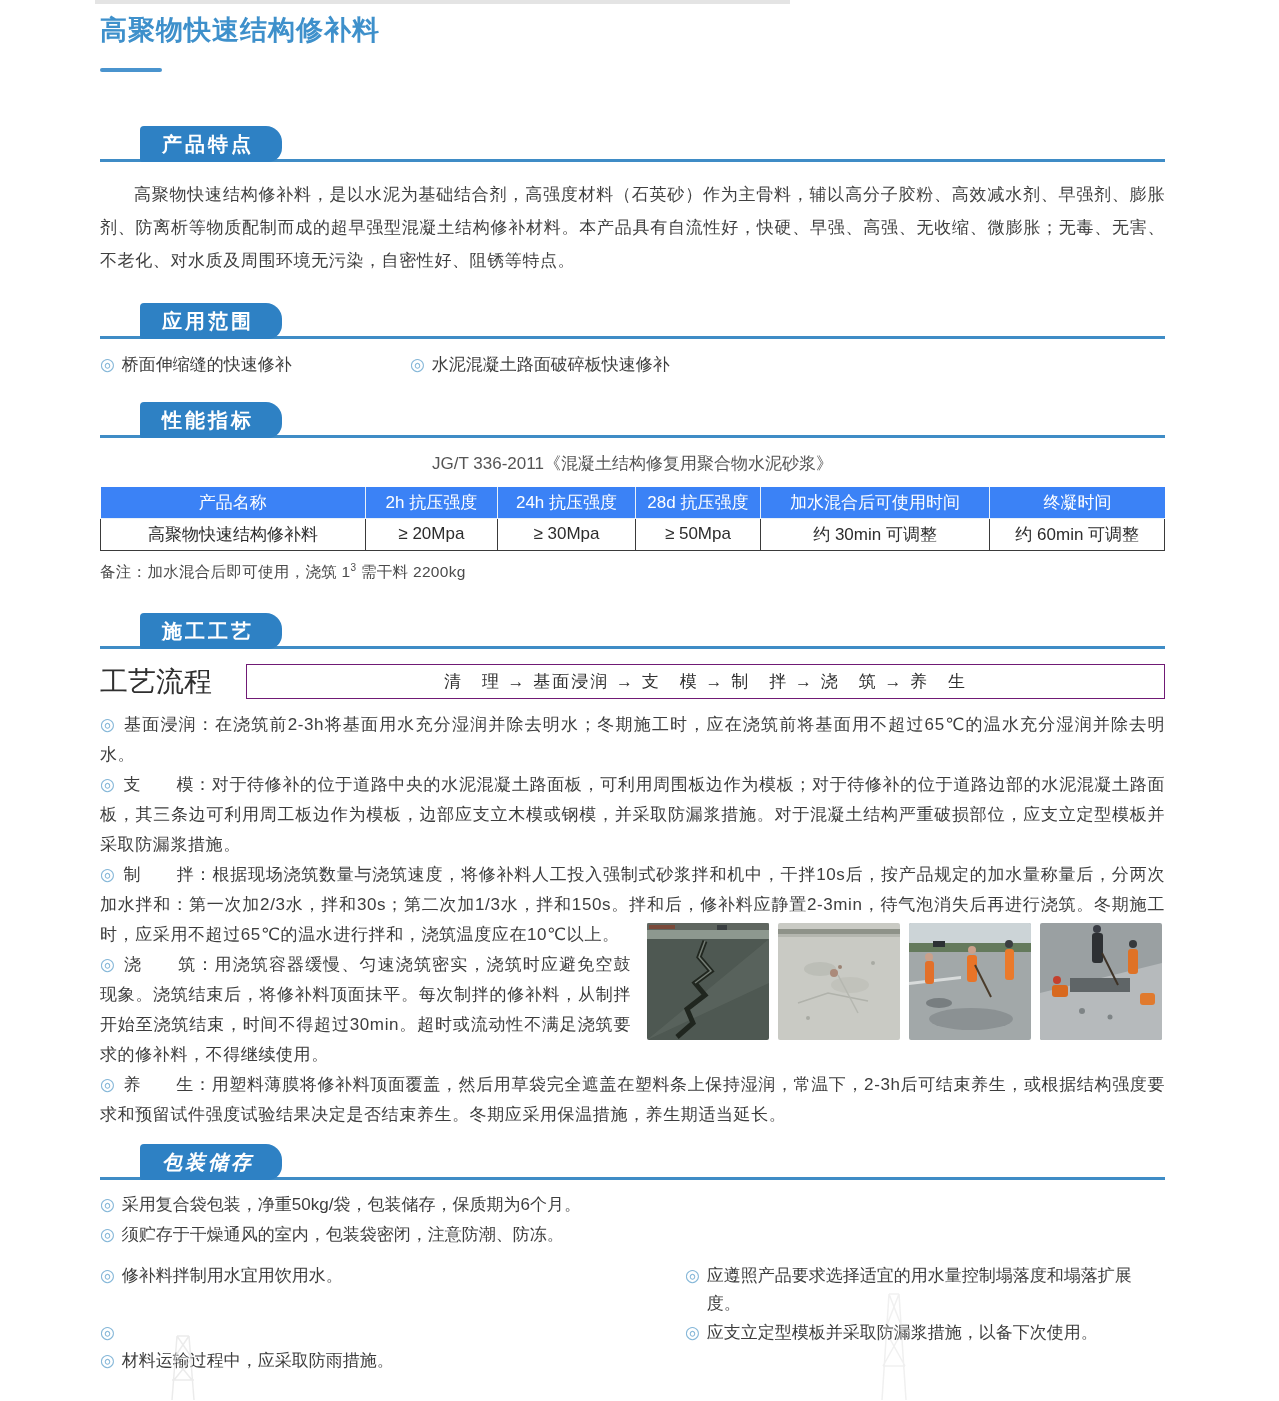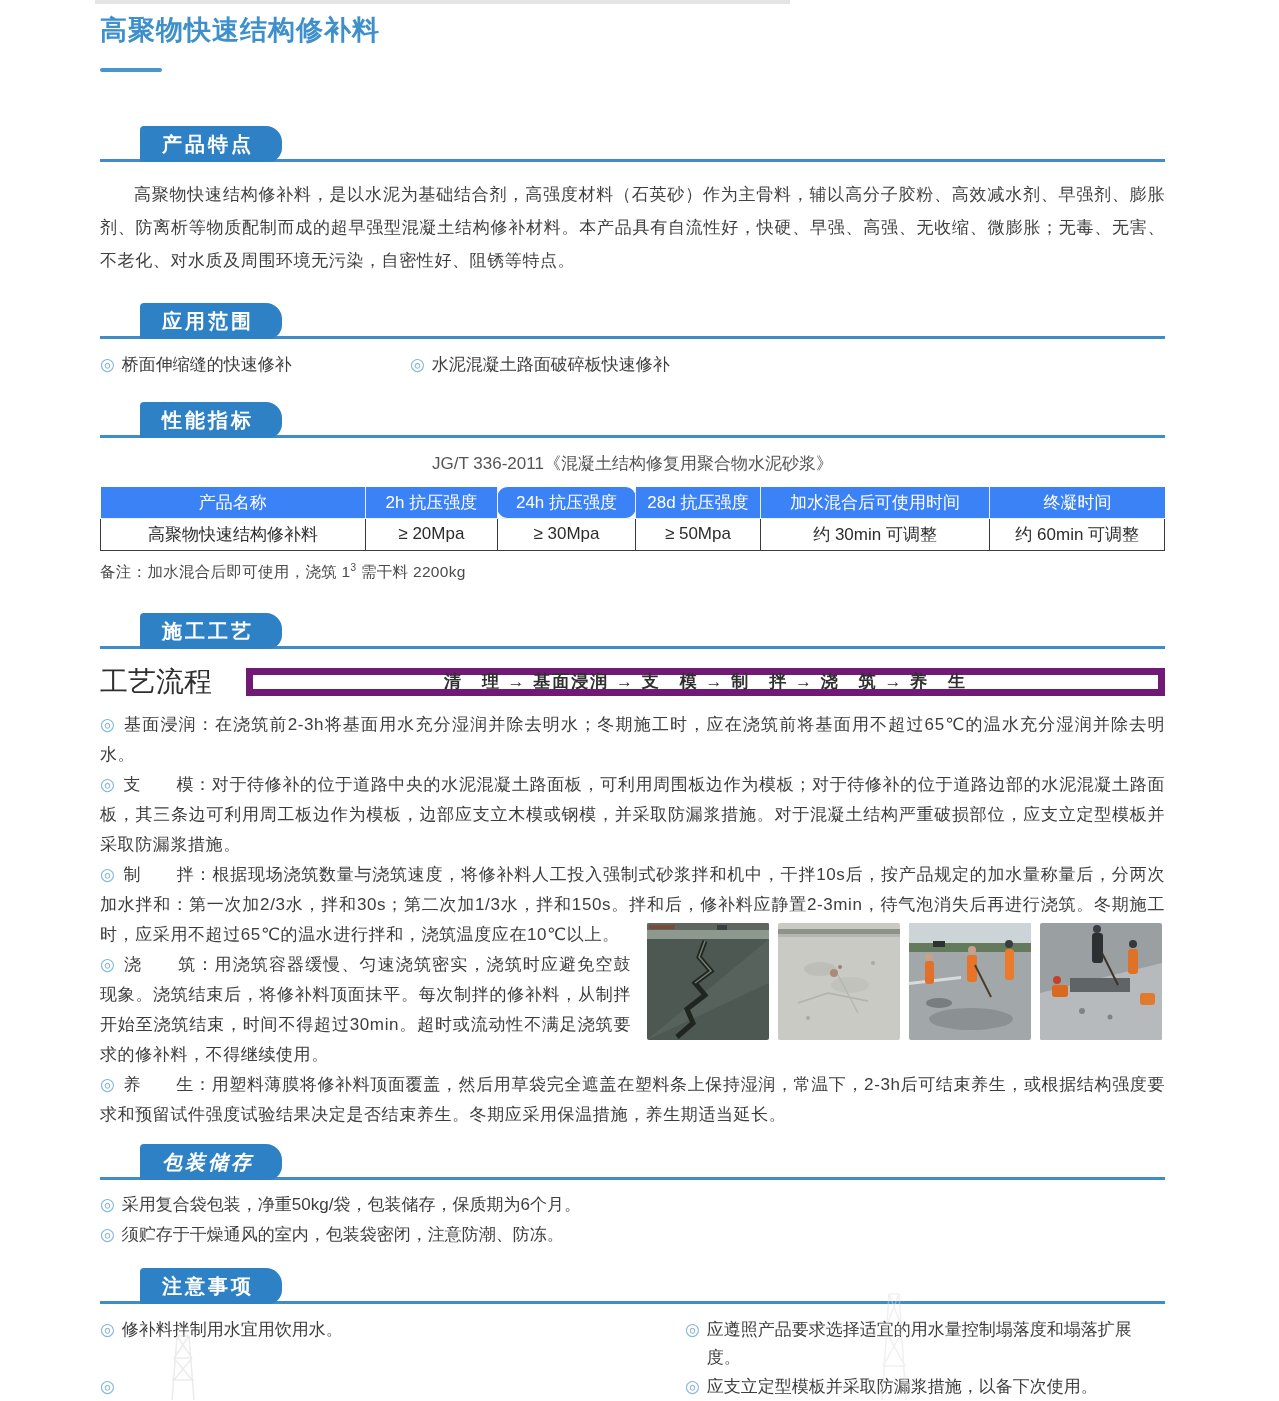--- a/index.html
+++ b/index.html
@@ -44,30 +44,30 @@
   table.perf th {
     background:#3b82f6; color:#fff; font-size:17px; font-weight:normal;
     height:31px; border:1.5px solid #e9f1f8; border-top:none; text-align:center;
   }
   table.perf th:first-child { border-left:none; }
   table.perf th:last-child { border-right:none; }
   table.perf td {
     height:32px; border:1px solid #3a3a3a; text-align:center;
     font-size:17px; font-weight:500; color:#2c2c2c; background:#fff;
   }
-  .c1{width:24.9%;} .c2{width:12.4%;} .c3{width:13%;border-radius:11px;} .c4{width:11.7%;} .c5{width:21.6%;} .c6{width:16.4%;}
+  .c1{width:24.9%;} .c2{width:12.4%;} .c3{width:13%;} .c4{width:11.7%;} .c5{width:21.6%;} .c6{width:16.4%;}
 
   .note { margin-top:11px; font-size:15.5px; color:#4a4a4a; letter-spacing:.3px; }
   .note sup { font-size:10px; }
 
   .flow-row { margin-top:14px; display:flex; align-items:center; }
   .flow-label { font-size:28px; color:#2f2f2f; width:146px; flex:none; }
   .flow-box {
-    flex:1; border:7px solid #701a75; height:28px; display:flex; align-items:center; justify-content:center;
-    font-size:17px; font-weight:bold; color:#2f2f2f; letter-spacing:2px;
+    flex:1; border:1px solid #701a75; height:35px; display:flex; align-items:center; justify-content:center;
+    font-size:17px; font-weight:normal; color:#2f2f2f; letter-spacing:2px;
   }
 
   .steps { margin-top:9px; }
   .step { font-size:17px; line-height:30px; color:#3d3d3d; text-align:justify; letter-spacing:.6px; }
   .step .dot { margin-right:8px; }
 
   .photos-float { float:right; width:518px; margin:3px 0 8px 16px; display:flex; gap:9px; }
   .photo { width:122px; height:117px; flex:none; border-radius:2px; overflow:hidden; }
   .photo svg { display:block; width:100%; height:100%; }
 
@@ -233,23 +233,20 @@
     <div class="storage-item">
       <span class="dot">◎</span>
       <span>采用复合袋包装，净重50kg/袋，包装储存，保质期为6个月。</span>
     </div>
     <div class="storage-item">
       <span class="dot">◎</span>
       <span>须贮存于干燥通风的室内，包装袋密闭，注意防潮、防冻。</span>
     </div>
   </div>
 
-  <div class="section-header mt-notes">
-    <span class="badge">注意事项</span>
-  </div>
   <div class="notes-grid">
     <div class="notes-row">
       <div class="note-item left">
         <span class="dot">◎</span>
         <span>修补料拌制用水宜用饮用水。</span>
       </div>
       <div class="note-item">
         <span class="dot">◎</span>
         <span>应遵照产品要求选择适宜的用水量控制塌落度和塌落扩展度。</span>
       </div>

